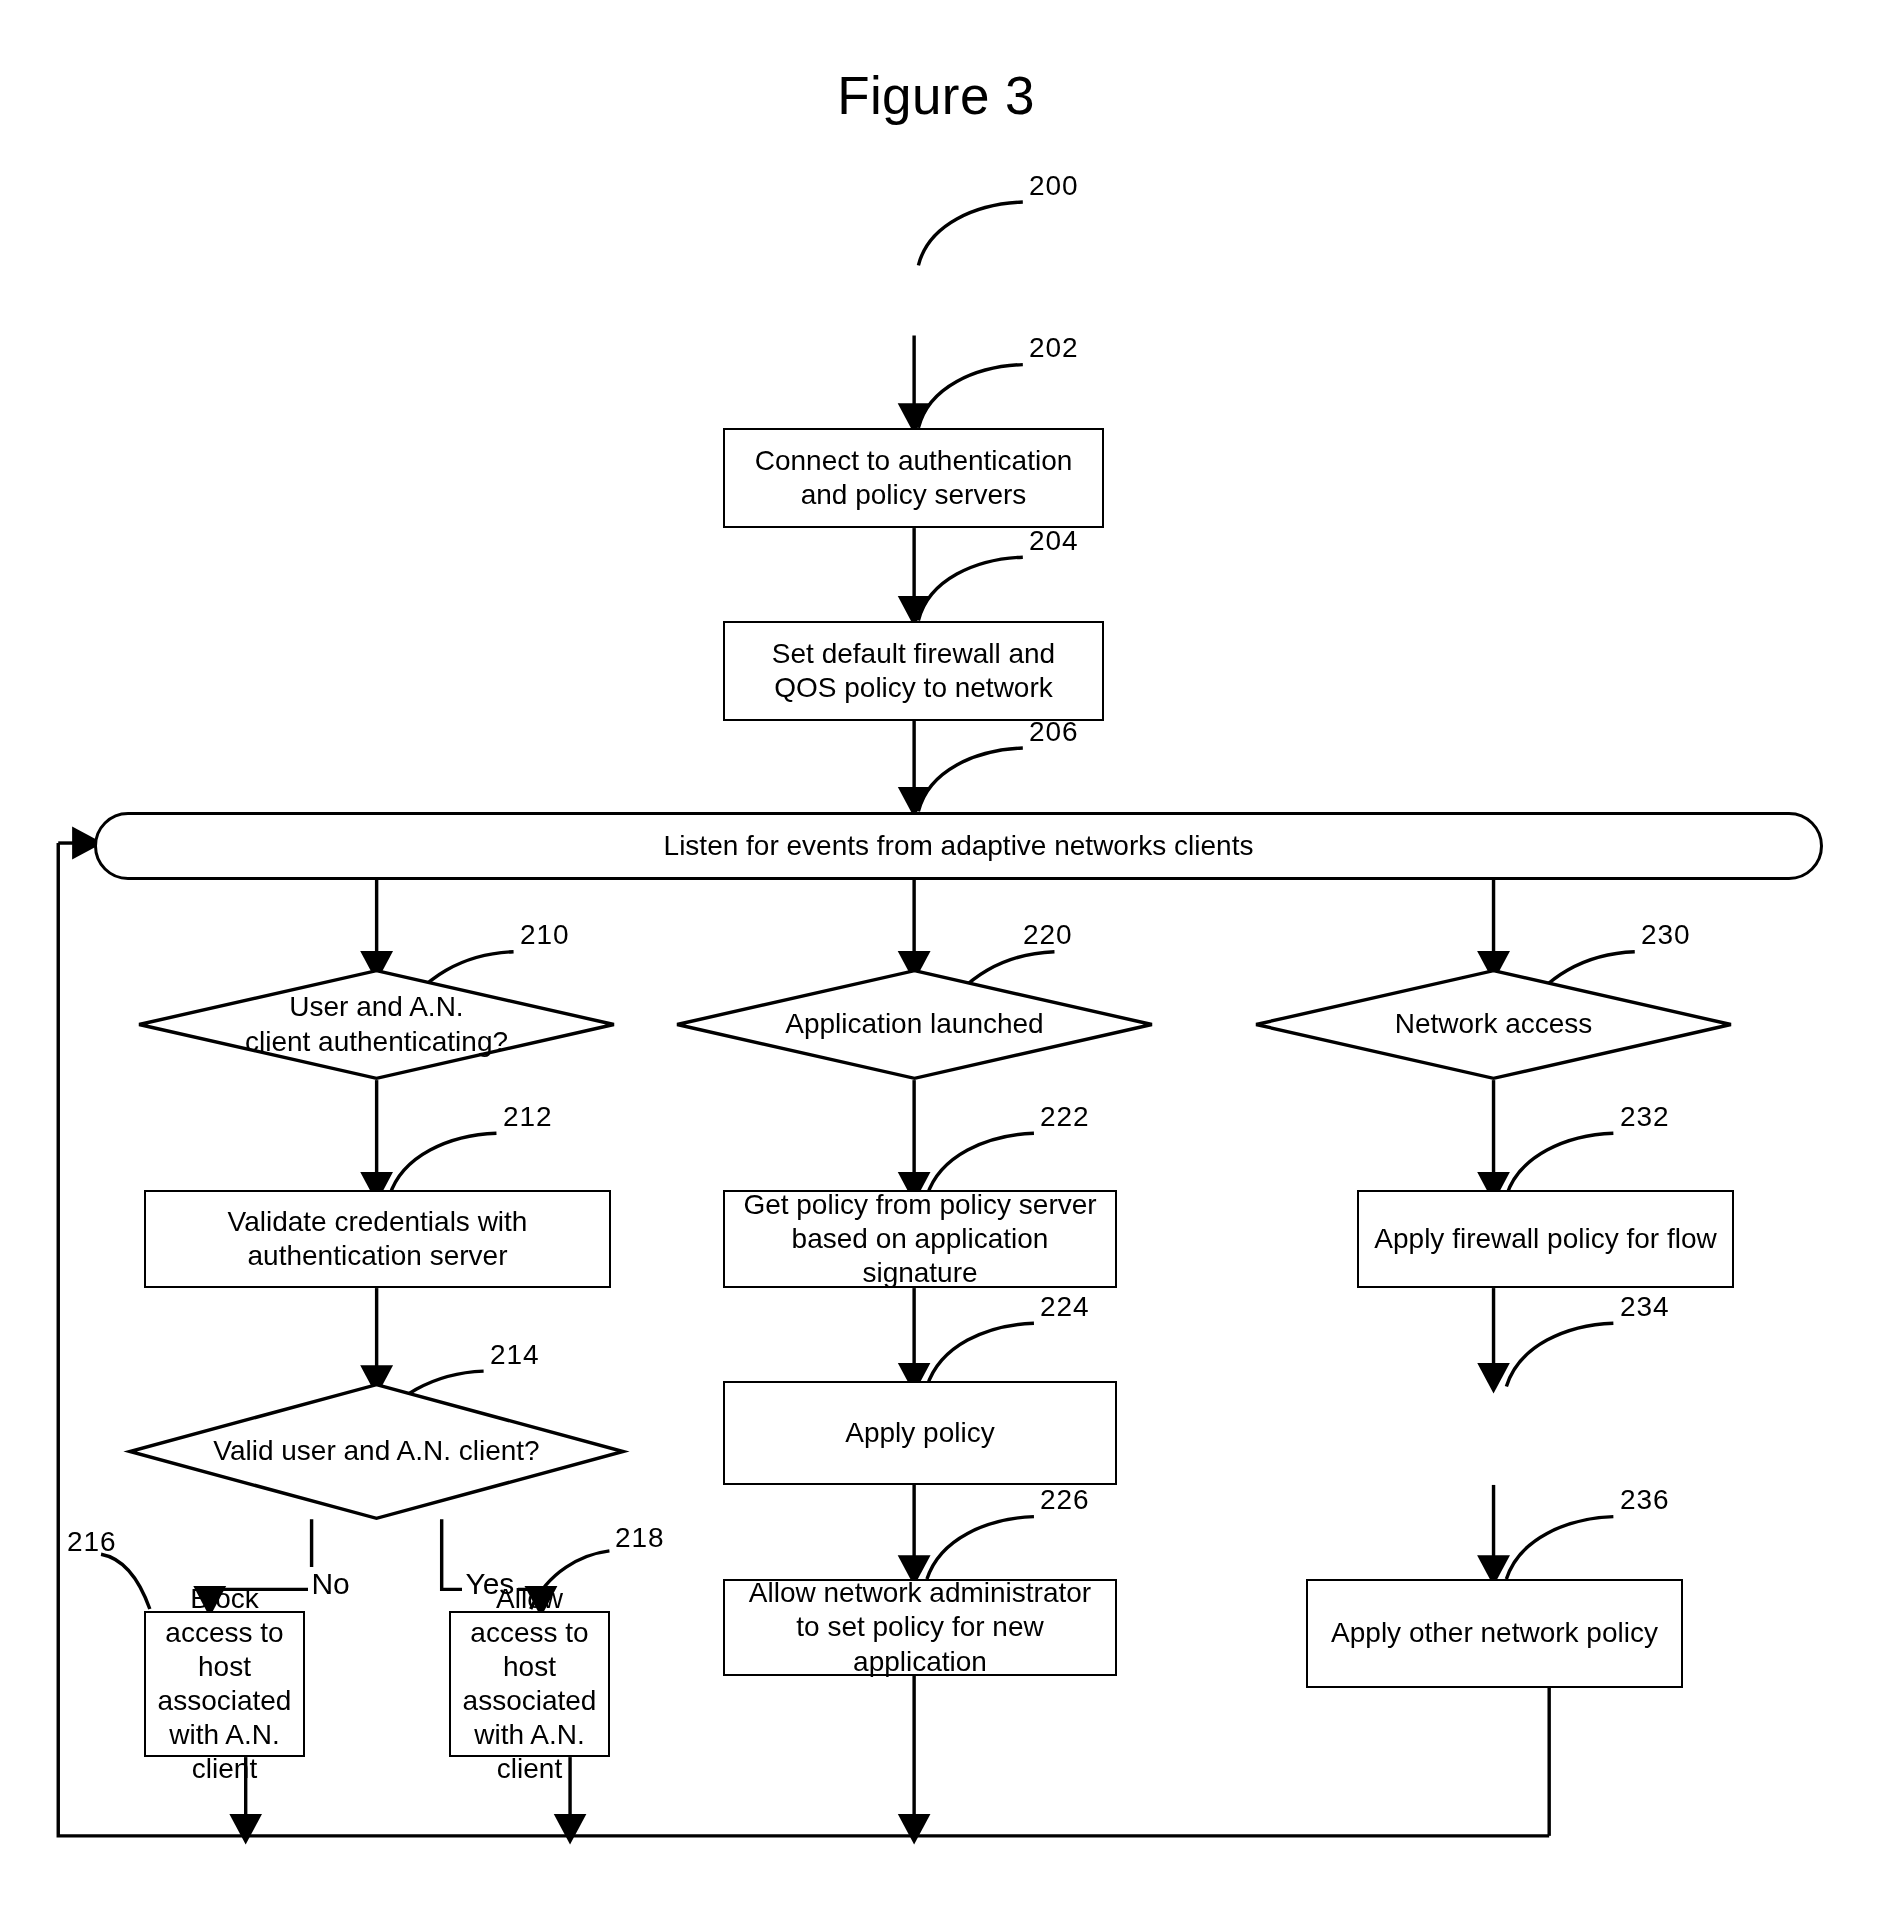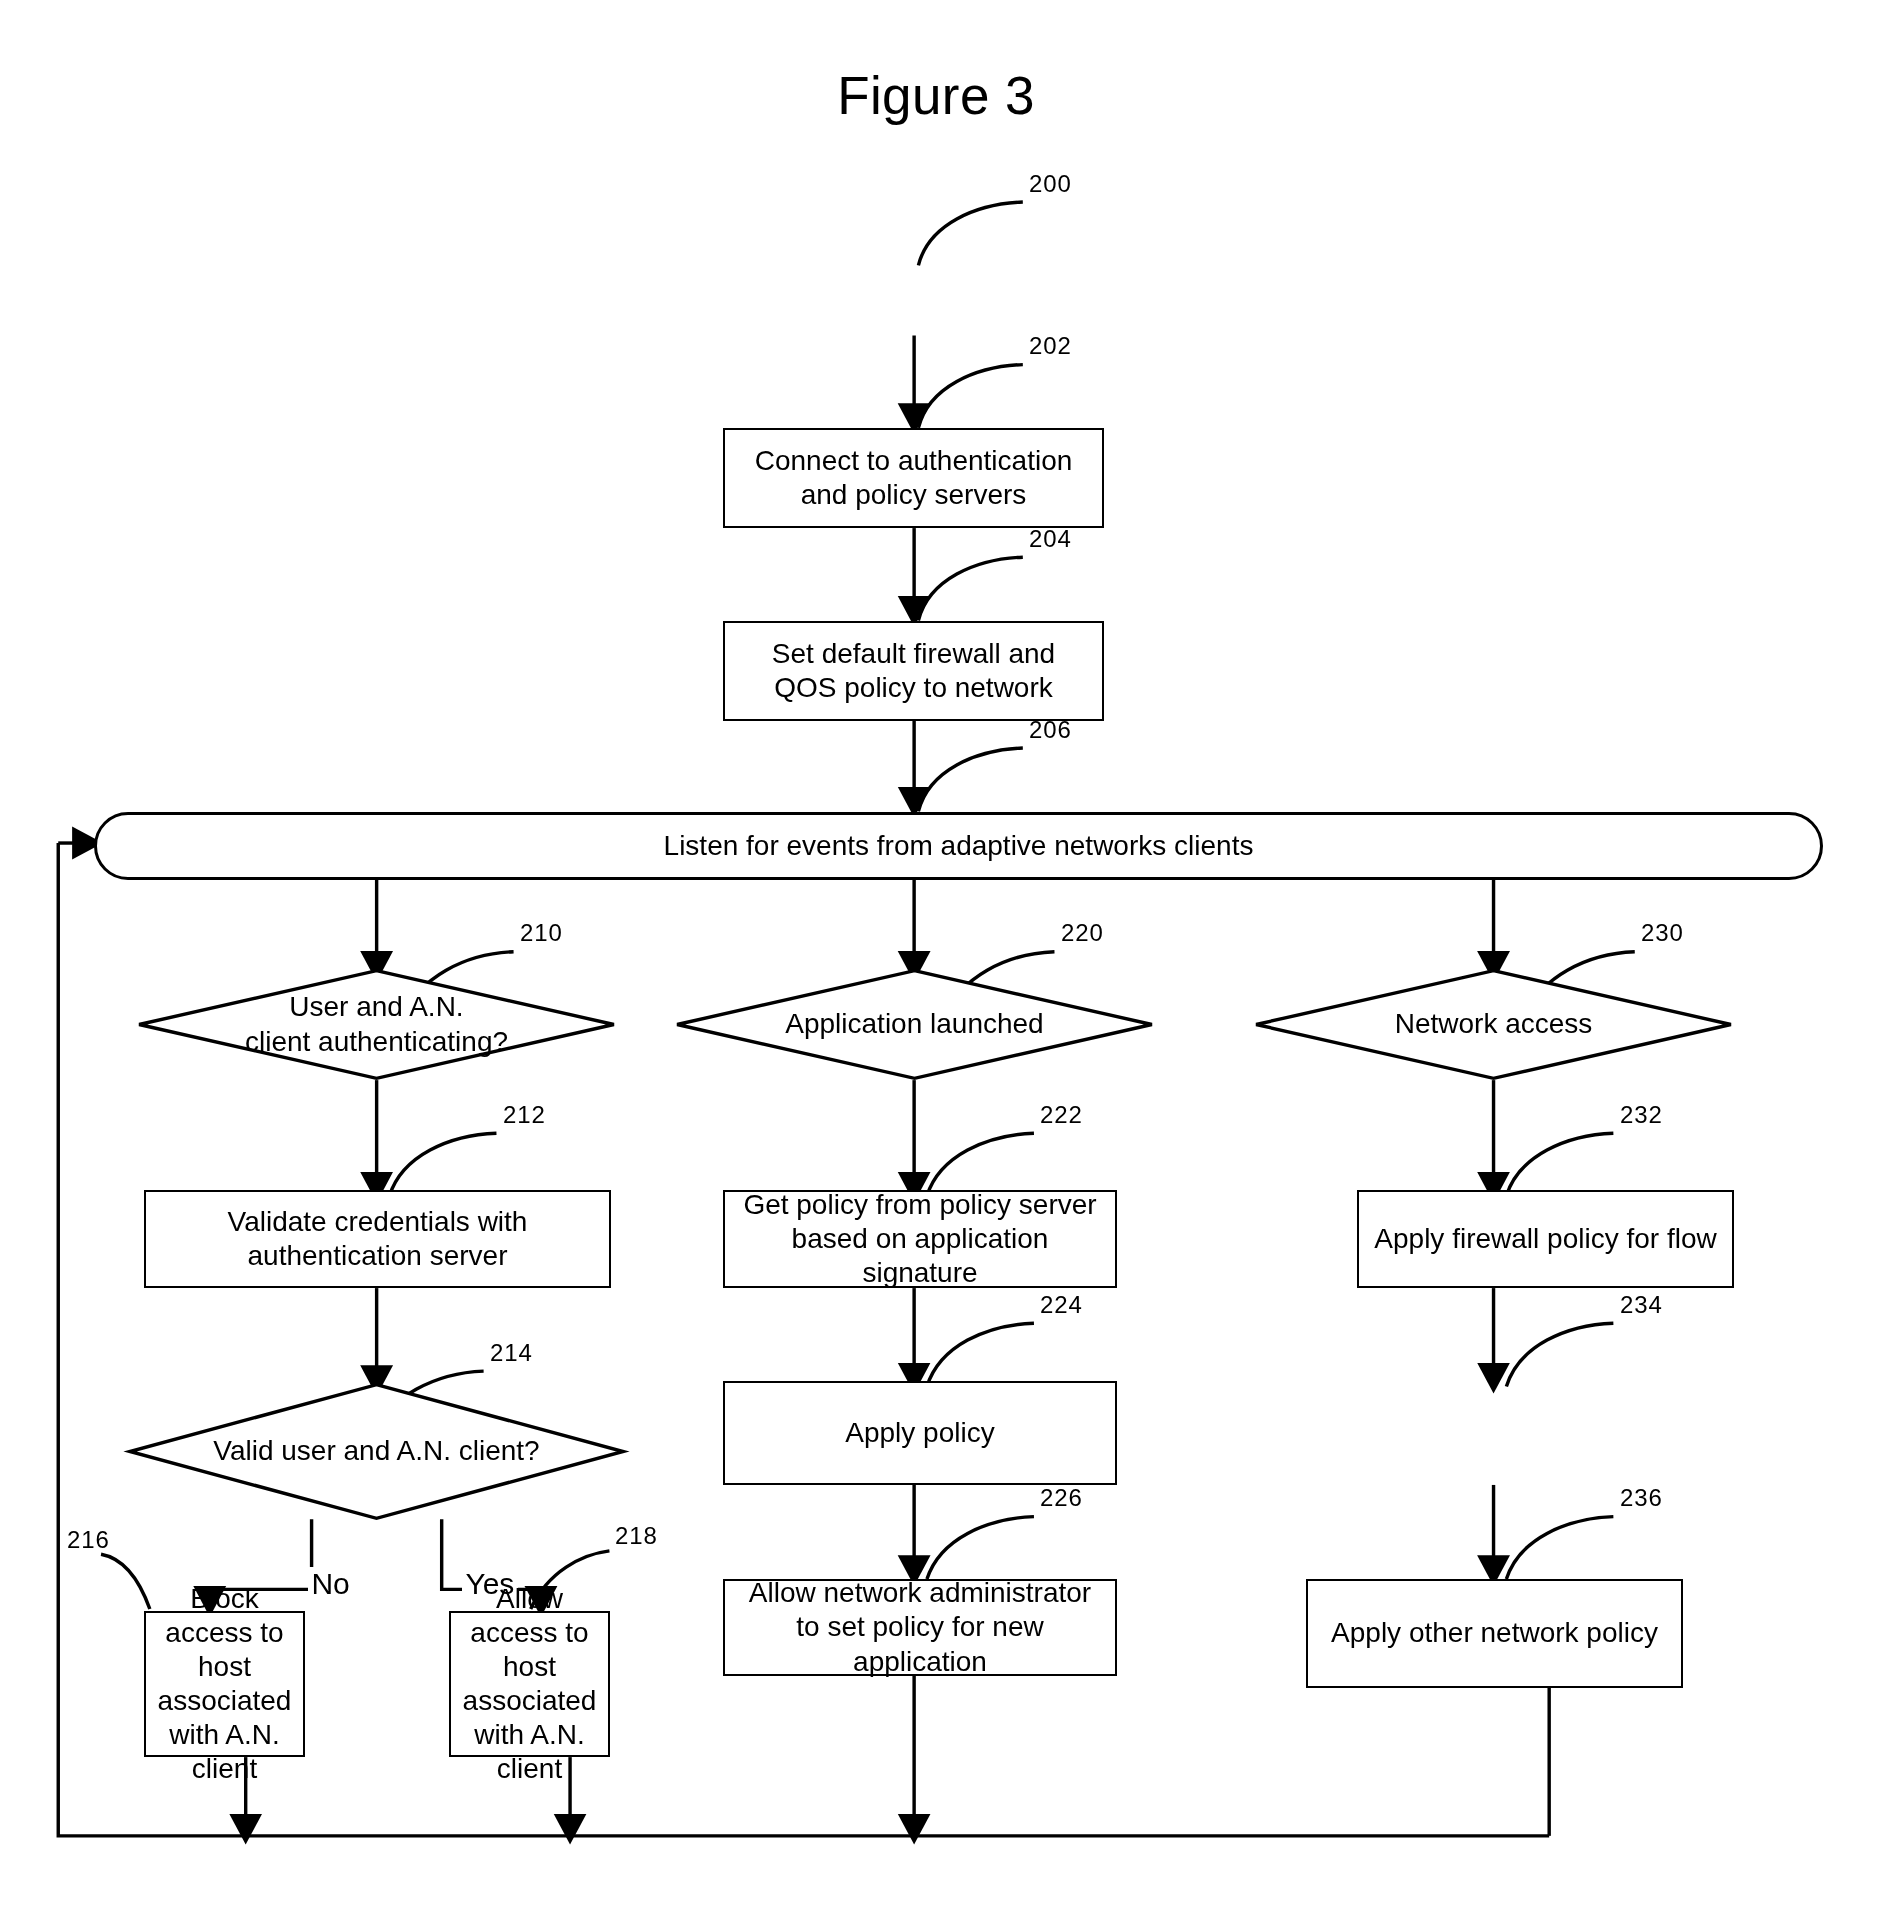--- a/index.html
+++ b/index.html
@@ -80,21 +80,21 @@
     display: flex;
     align-items: center;
     justify-content: center;
     text-align: center;
     font-size: 28px;
     line-height: 1.22;
     pointer-events: none;
   }
   .refnum {
     position: absolute;
-    font-size: 24px;
+    font-size: 28px;
     letter-spacing: 0.9px;
   }
   .branchlabel {
     position: absolute;
     font-size: 30px;
     background: #ffffff;
     padding: 0 3.4px;
   }
 </style>
 </head>
@@ -174,21 +174,21 @@
 
   <div class="refnum" style="left:1029px; top:170px;">200</div>
   <div class="refnum" style="left:1029px; top:332px;">202</div>
   <div class="refnum" style="left:1029px; top:525px;">204</div>
   <div class="refnum" style="left:1029px; top:716px;">206</div>
   <div class="refnum" style="left:520px;  top:919px;">210</div>
   <div class="refnum" style="left:503px;  top:1101px;">212</div>
   <div class="refnum" style="left:490px;  top:1339px;">214</div>
   <div class="refnum" style="left:67px;   top:1526px;">216</div>
   <div class="refnum" style="left:615px;  top:1522px;">218</div>
-  <div class="refnum" style="left:1061px; top:919px;">220</div>
+  <div class="refnum" style="left:1023px; top:919px;">220</div>
   <div class="refnum" style="left:1040px; top:1101px;">222</div>
   <div class="refnum" style="left:1040px; top:1291px;">224</div>
   <div class="refnum" style="left:1040px; top:1484px;">226</div>
   <div class="refnum" style="left:1641px; top:919px;">230</div>
   <div class="refnum" style="left:1620px; top:1101px;">232</div>
   <div class="refnum" style="left:1620px; top:1291px;">234</div>
   <div class="refnum" style="left:1620px; top:1484px;">236</div>
 
   <div class="branchlabel" style="left:272px; top:1567px;margin-left:36px;">No</div>
   <div class="branchlabel" style="left:462px; top:1567px;">Yes</div>

